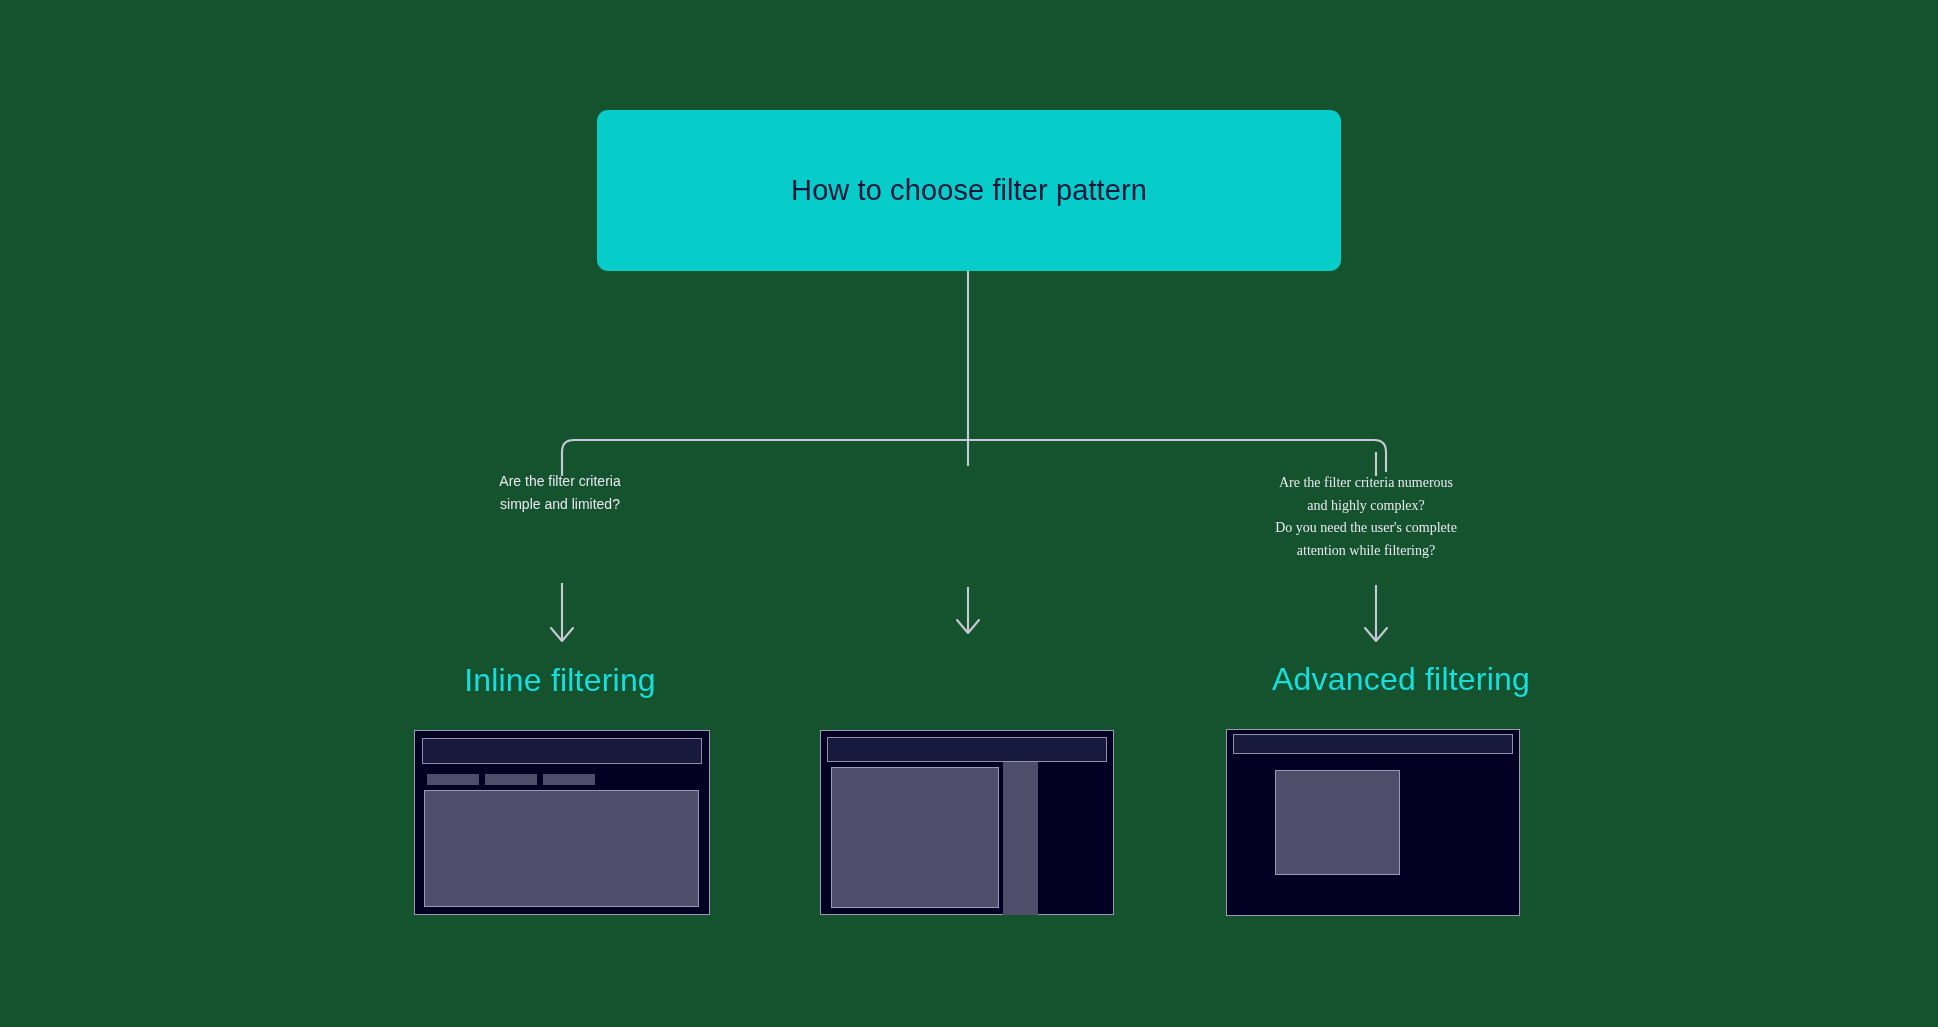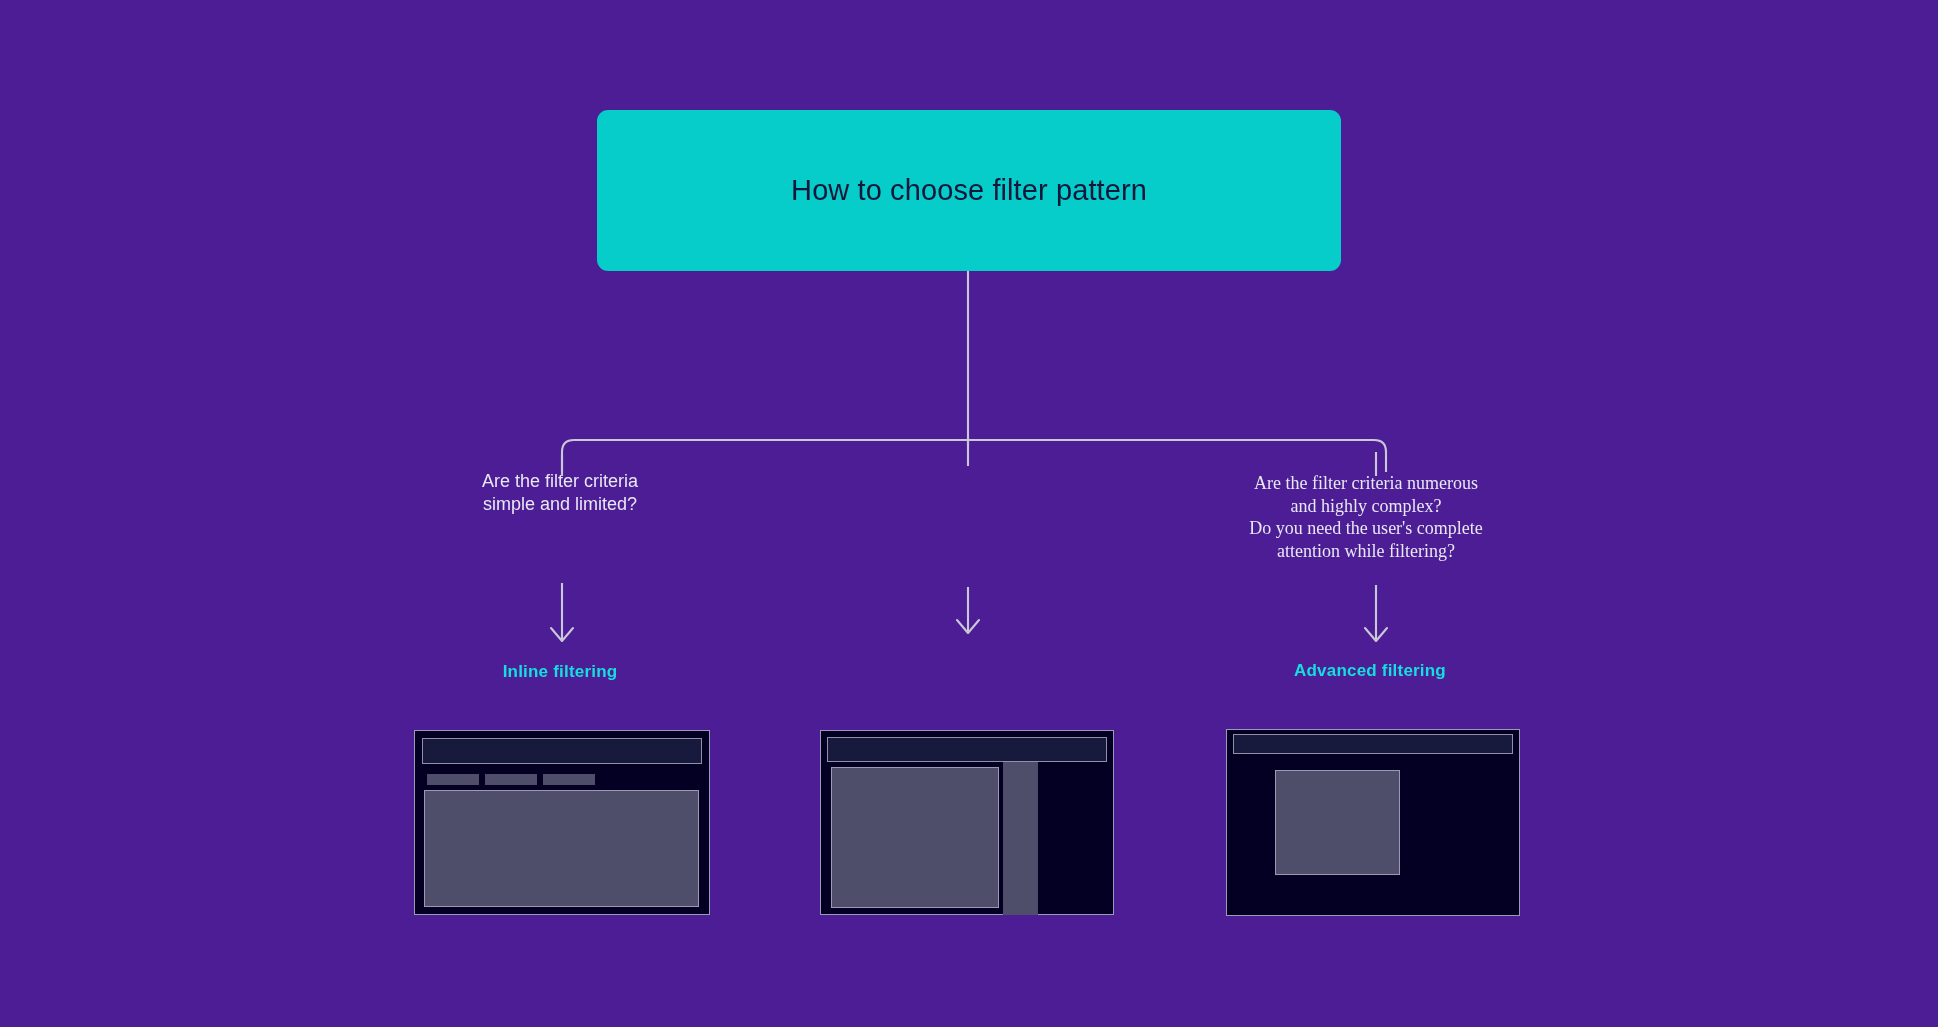--- a/index.html
+++ b/index.html
@@ -8,21 +8,21 @@
     width: 1938px;
     height: 1027px;
     background: #030024;
     font-family: "Liberation Sans", sans-serif;
     overflow: hidden;
   }
   #canvas {
     position: relative;
     width: 1938px;
     height: 1027px;
-    background: #4c1d95;
+    background: #14532d;
   }
 
   
   .root-box {
     position: absolute;
     left: 597px;
     top: 110px;
     width: 744px;
     height: 161px;
     background: #06ccca;
@@ -50,41 +50,41 @@
   }
 
   
   .branch {
     position: absolute;
     top: 470px;
     text-align: center;
   }
   .branch-q {
     color: #e8e8f2;
-    font-size: 18px;
+    font-size: 14px;
     line-height: 22.6px;
     font-weight: 400;
     white-space: pre-line;
   }
   .branch-1 { left: 392px; width: 336px; }
   .branch-2 { left: 800px; width: 320px; top: 476px; }
   .branch-3 { left: 1178px; width: 376px; top: 472px; font-family: Liberation Serif, serif; }
 
   
   .outcome {
     position: absolute;
     text-align: center;
     color: #16dede;
-    font-size: 17px;
-    font-weight: 700;
+    font-size: 32px;
+    font-weight: 400;
     letter-spacing: 0.2px;
   }
   .outcome-1 { left: 400px; top: 662px; width: 320px; }
   .outcome-2 { left: 800px; top: 663px; width: 320px; }
-  .outcome-3 { left: 1210px; top: 661px; width: 320px; }
+  .outcome-3 { left: 1210px; top: 661px; width: 320px; text-align: right; }
 
   
   .thumb {
     position: absolute;
     border: 1.6px solid #9a9ab4;
     background: #030024;
   }
   .thumb-1 { left: 414px; top: 730px; width: 296px; height: 185px; }
   .thumb-2 { left: 820px; top: 730px; width: 294px; height: 185px; }
   .thumb-3 { left: 1226px; top: 729px; width: 294px; height: 187px; }

